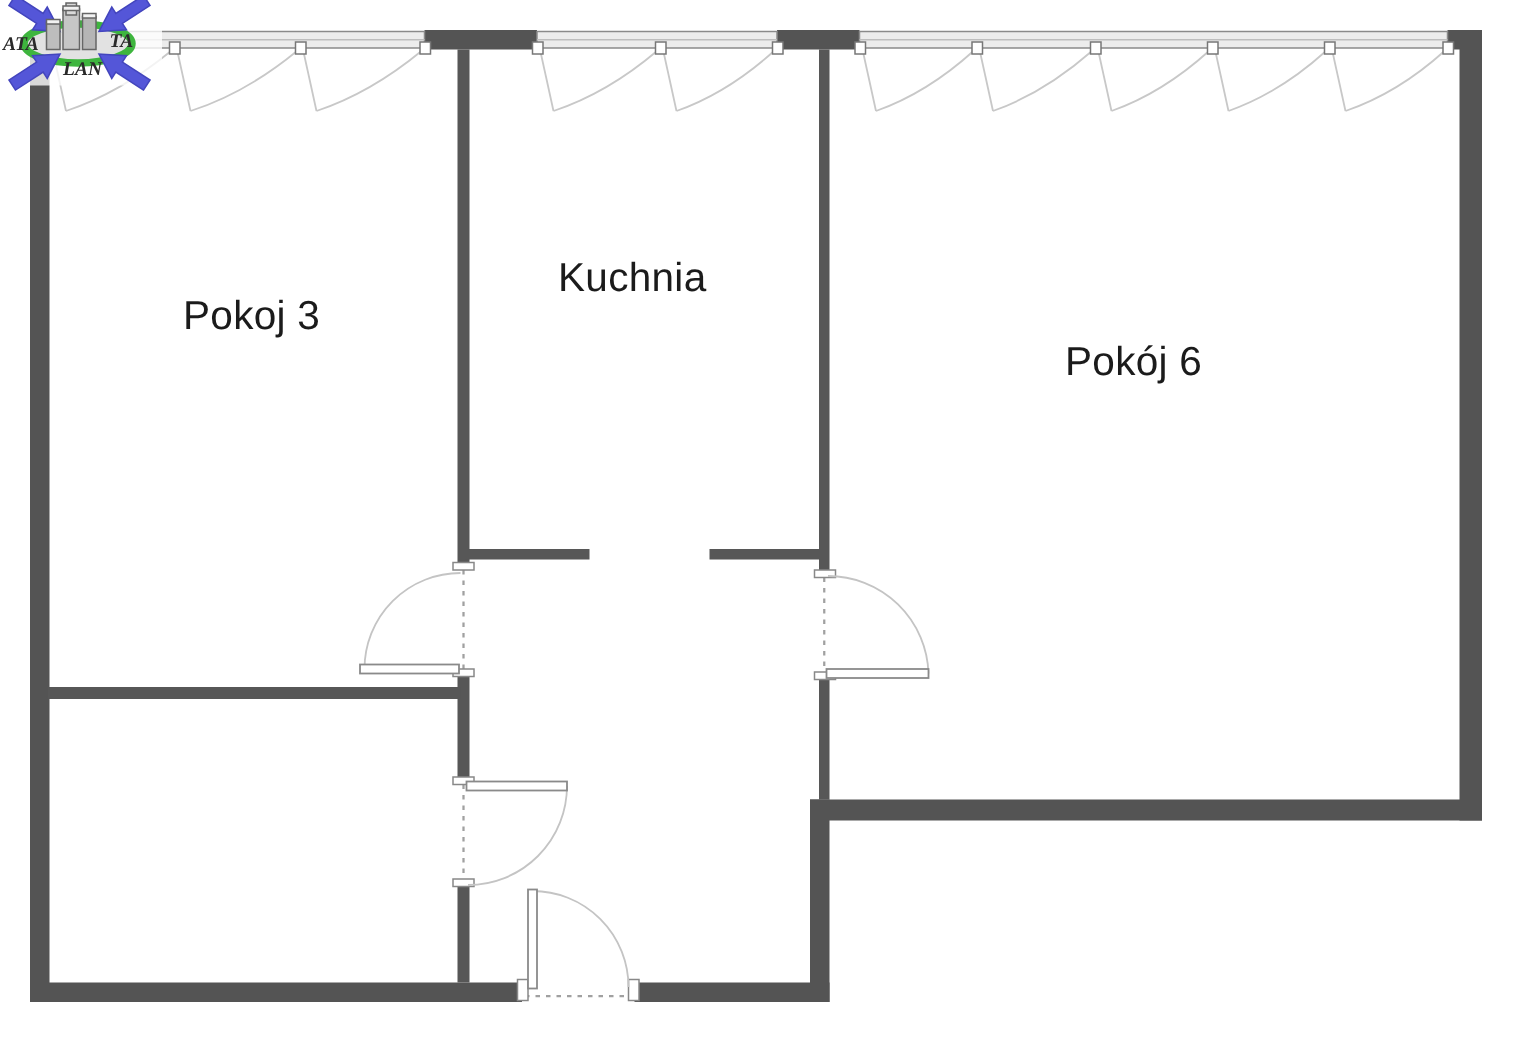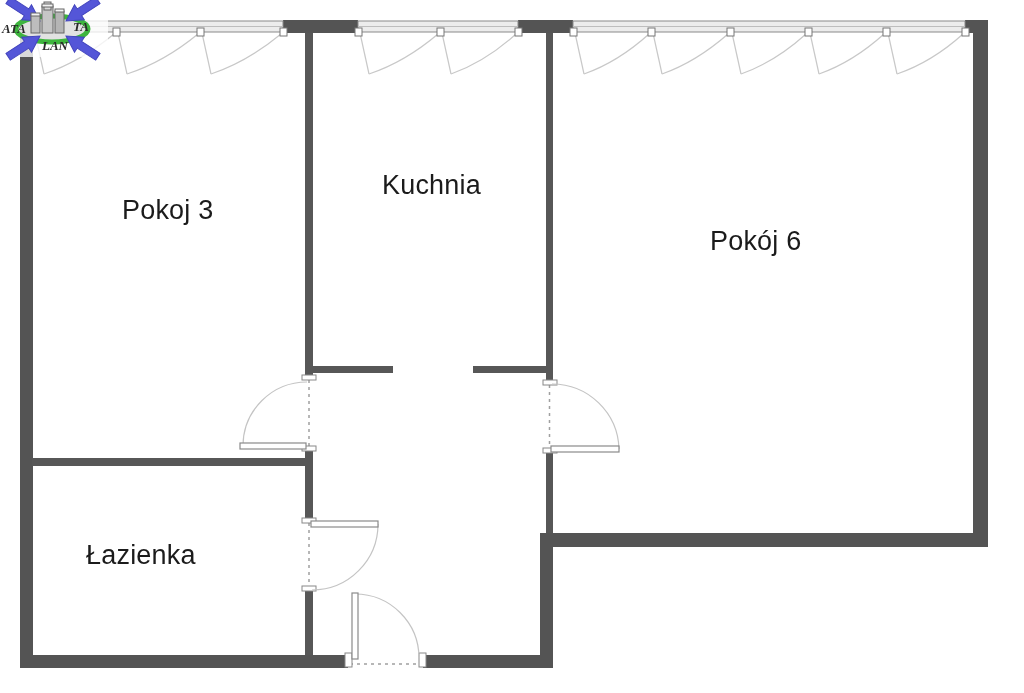--- a/index.html
+++ b/index.html
@@ -179,16 +179,15 @@
         <rect x="42" y="4" width="11" height="3" fill="#f2f2f2"></rect>
         <rect x="55" y="9" width="9" height="3" fill="#f2f2f2"></rect>
       </g>
       <text class="logo-text" x="2" y="33">ATA</text>
       <text class="logo-text" x="73" y="31">TA</text>
       <text class="logo-text" x="42" y="50">LAN</text>
     </g>
   </svg>
 
   <div class="room-label" style="left:122px; top:196px;">Pokoj 3</div>
-  <div class="room-label" style="left:382px; top:171px;">Kuchnia</div>
+  <div class="room-label" style="left:372px; top:171px;">Kuchnia</div>
   <div class="room-label" style="left:710px; top:227px;">Pokój 6</div>
-  <div class="room-label" style="left:86px;  top:541px;">Łazienka</div>
 </div>
 
 </body></html>

